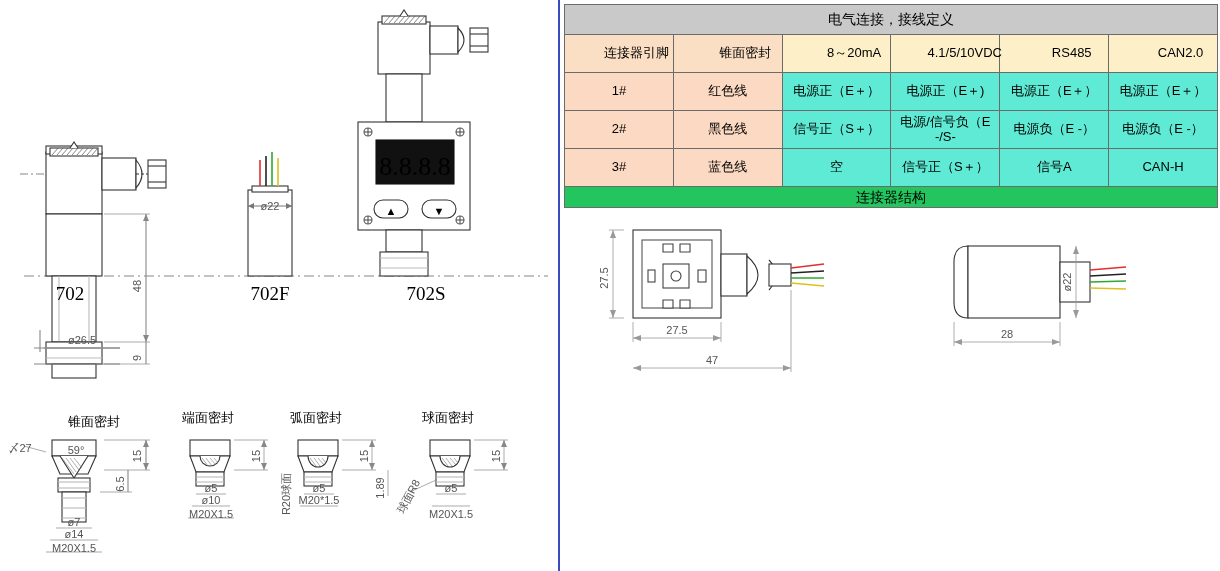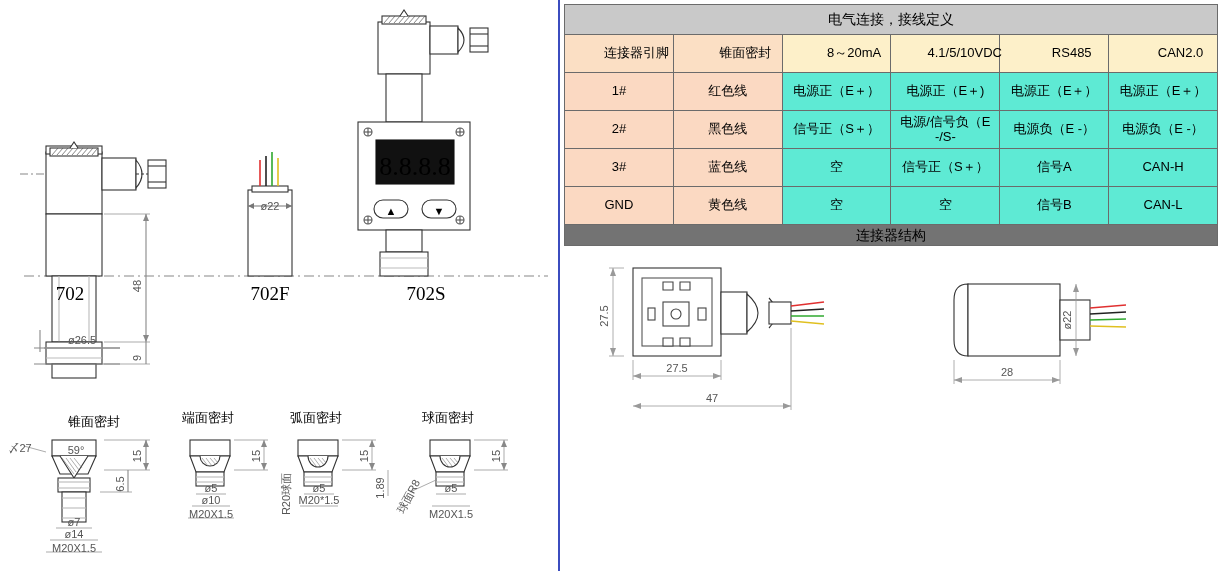--- a/index.html
+++ b/index.html
@@ -61,21 +61,21 @@
     height: 38px;
     background: #fce3c6;
   }
   tr.data-row td.val {
     background: #5eead4;
   }
   tr.data-row td.lbl {
     background: #fbd9c2;
   }
   tr.sub-title-row td {
-    background: #737373;
+    background: #22c55e;
     height: 16px;
     font-size: 14px;
   }
   #connector-figure {
     position: relative;
     width: 662px;
     height: 240px;
     margin-top: 2px;
   }
   
@@ -410,28 +410,20 @@
           <td class="val">电源负（E -）</td>
         </tr>
         <tr class="data-row">
           <td class="lbl">3#</td>
           <td class="lbl">蓝色线</td>
           <td class="val">空</td>
           <td class="val">信号正（S＋）</td>
           <td class="val">信号A</td>
           <td class="val">CAN-H</td>
         </tr>
-        <tr class="data-row">
-          <td class="lbl">GND</td>
-          <td class="lbl">黄色线</td>
-          <td class="val">空</td>
-          <td class="val">空</td>
-          <td class="val">信号B</td>
-          <td class="val">CAN-L</td>
-        </tr>
 
         <tr class="sub-title-row">
           <td colspan="6">连接器结构</td>
         </tr>
       </tbody>
         </table>
     </div>
 
     <div id="connector-figure">
       <svg width="662" height="240" viewBox="0 0 662 240">

